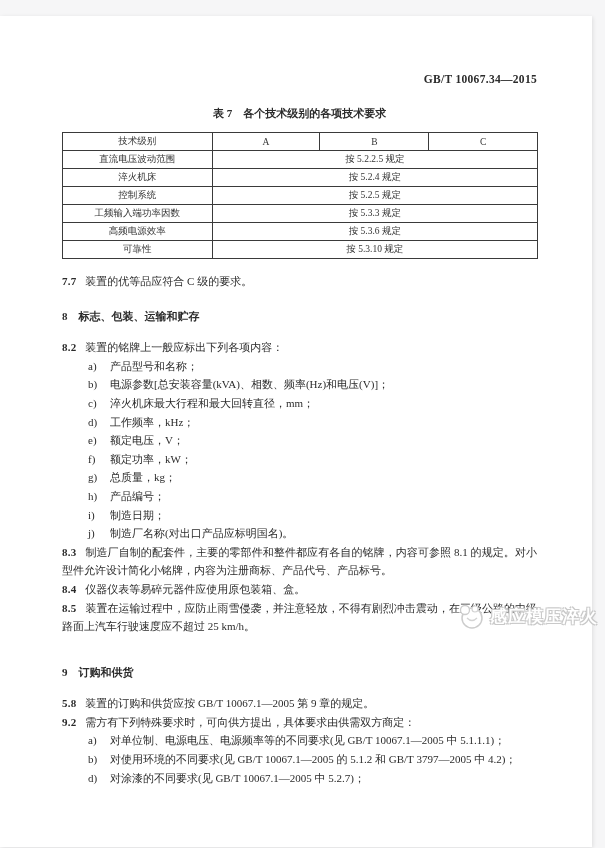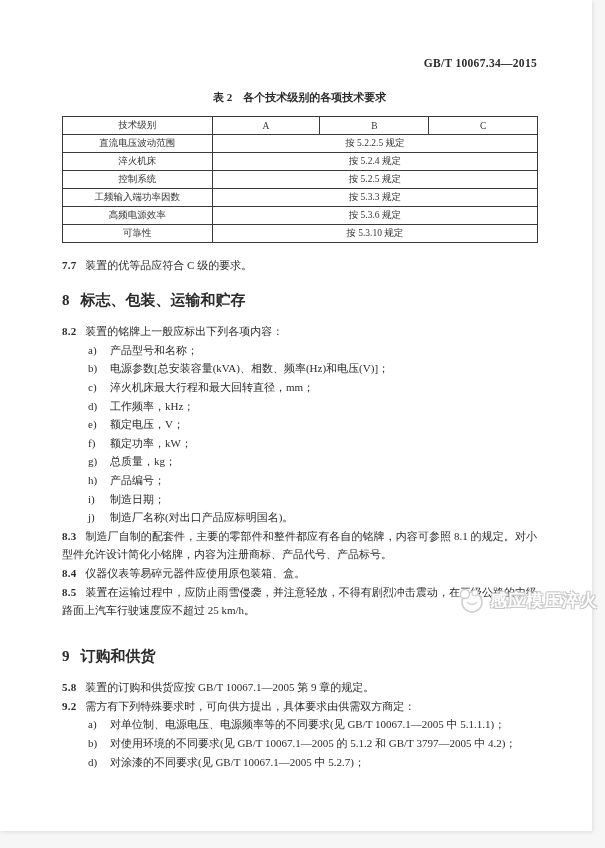--- a/index.html
+++ b/index.html
@@ -3,21 +3,21 @@
 <meta charset="utf-8">
 <style>
   * { margin: 0; padding: 0; box-sizing: border-box; }
   html, body {
     width: 605px; height: 848px;
     background: #f6f6f7;
     font-family: "Liberation Serif", "DejaVu Serif", serif;
     color: #2b2b2b;
     overflow: hidden;
   }
-  .canvas { position: relative; width: 605px; height: 624px; }
+  .canvas { position: relative; width: 605px; height: 624px; margin-top: 16px; }
   .page {
     position: absolute; left: 0; top: 0;
     width: 592px; height: 831px;
     background: #ffffff;
     box-shadow: 1px 1px 4px rgba(0,0,0,0.10);
   }
   .std-header {
     margin: 57px 55px 0 62px;
     text-align: right;
     font-size: 11.5px;
@@ -52,21 +52,21 @@
   .content {
     margin: 13px 55px 0 62px;
     font-size: 11px;
     line-height: 18.6px;
     text-align: justify;
   }
   .clause { margin-top: 0; }
   .clause .cnum { font-weight: bold; margin-right: 9px; letter-spacing: 0.2px; }
   .sec-heading {
     font-weight: bold;
-    font-size: 15px;
+    font-size: 11px;
     margin: 16px 0 13px 0;
   }
   .sec-heading .snum { margin-right: 11px; }
   .sec9 { margin-top: 27px; }
   .li { padding-left: 26px; }
   .li .li-letter { display: inline-block; width: 22px; }
   .watermark {
     position: absolute;
     right: 7px; bottom: 9px;
     display: flex; align-items: center; gap: 4px;
@@ -85,21 +85,21 @@
   .wm-icon { width: 30px; height: 30px; }
 </style>
 </head>
 <body>
 
 <div class="canvas">
   <div class="page">
 
     <div class="std-header">GB/T 10067.34—2015</div>
 
-    <div class="table-title">表 2　各个技术级别的各项技术要求</div>
+    <div class="table-title">表 7　各个技术级别的各项技术要求</div>
 
     <table class="spec">
       <tbody>
         <tr>
           <td class="c-label">技术级别</td>
           <td class="c-a">A</td>
           <td class="c-b">B</td>
           <td class="c-c">C</td>
         </tr>
         <tr>

